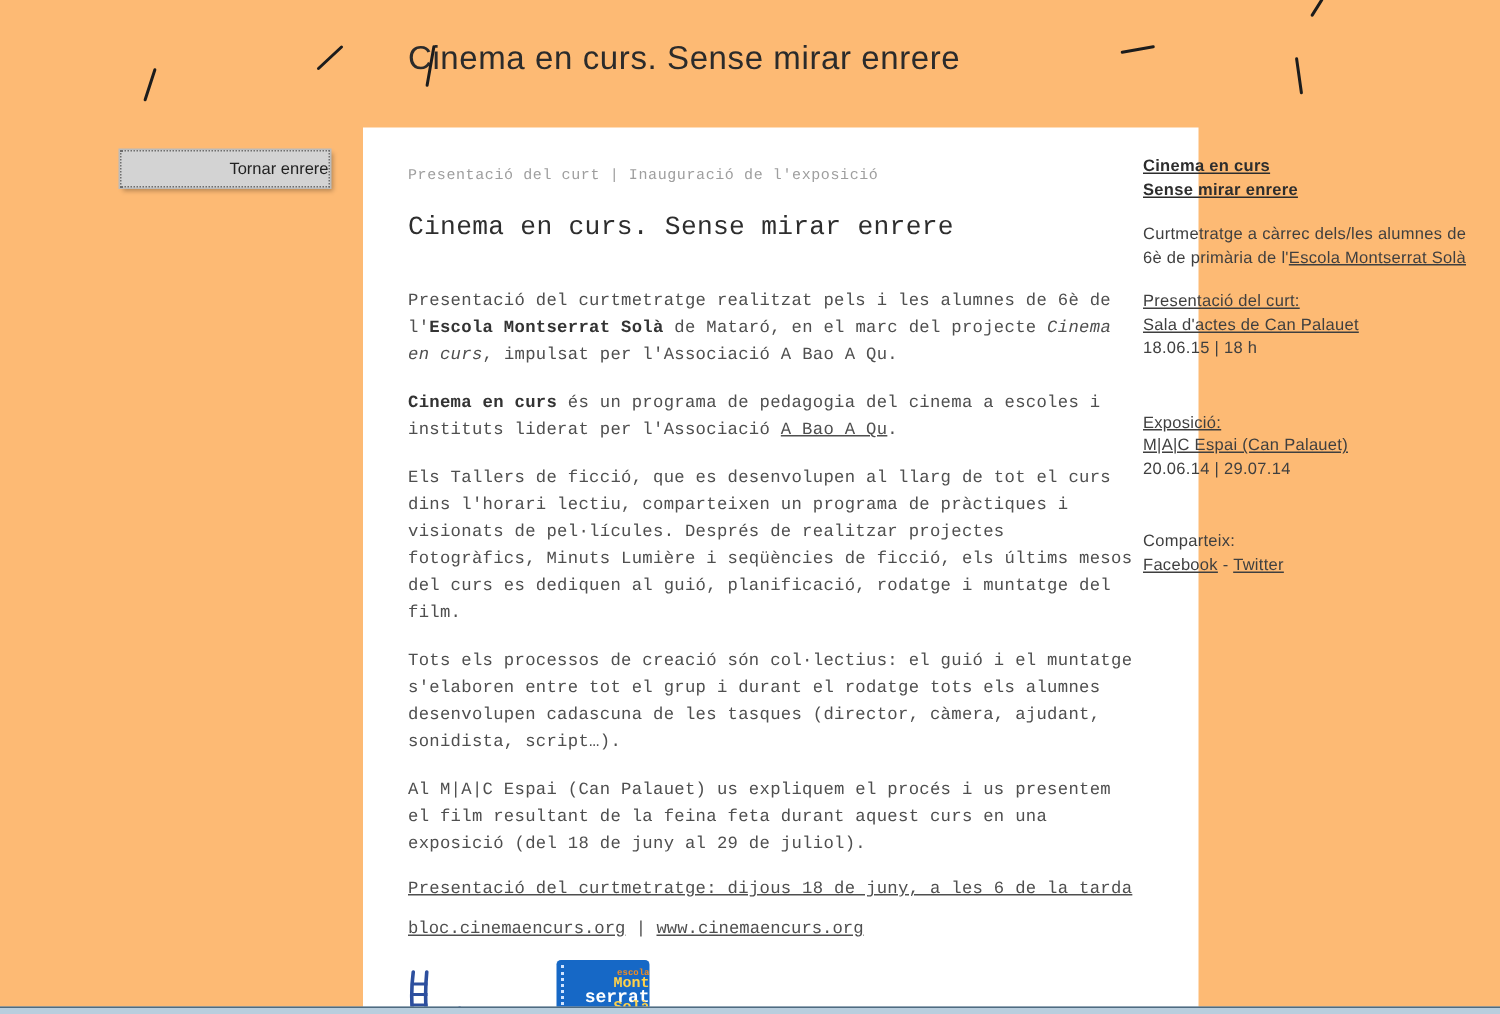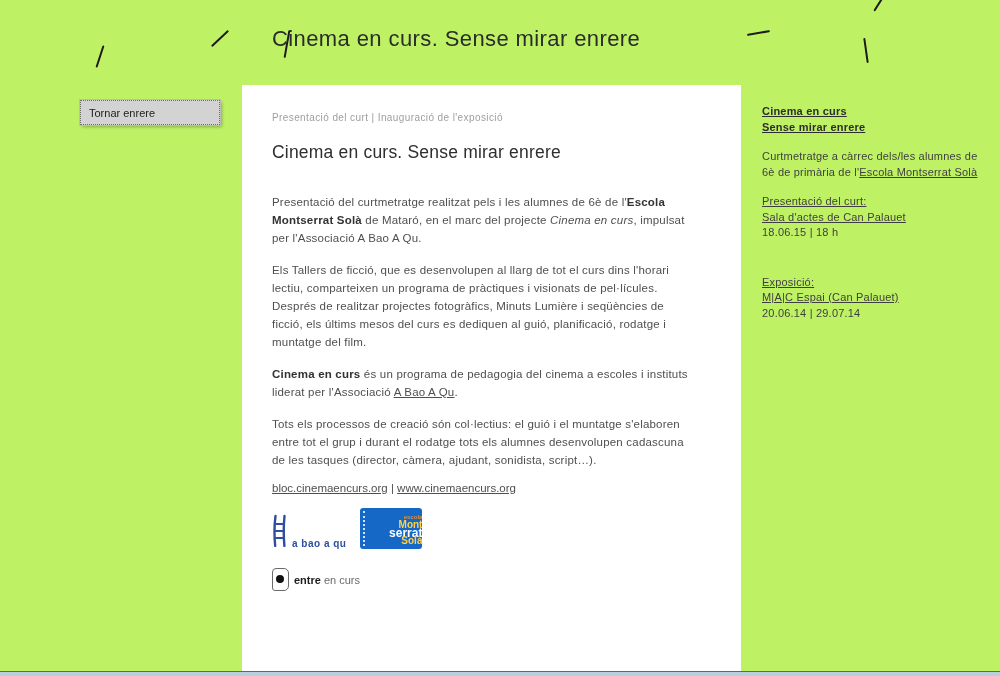--- a/index.html
+++ b/index.html
@@ -1,35 +1,35 @@
 <!DOCTYPE html>
 <html><head>
 <meta charset="utf-8">
 <style>
   html,body{margin:0;padding:0;}
   body{font-family:"Liberation Sans",sans-serif;background:#e1e1e1;}
-  .page{position:relative;width:1000px;height:676px;background:#bef264;overflow:hidden;}
+  .page{position:relative;width:1000px;height:676px;background:#fdba74;overflow:hidden;}
 
   
   .stroke{position:absolute;background:#1c1c1c;width:2px;border-radius:1px;z-index:5;}
   .s1{left:99px;top:45px;height:23px;transform:rotate(18deg);}
   .s2{left:219px;top:27px;height:23px;transform:rotate(47deg);}
   .s3{left:286px;top:30px;height:28px;transform:rotate(10deg);}
   .s4{left:747px;top:32px;height:2px;width:23px;transform:rotate(-10deg);}
   .s5{left:865px;top:38px;height:25px;transform:rotate(-8deg);}
   .s6{left:877px;top:-2px;height:14px;transform:rotate(32deg);}
 
   .site-title{position:absolute;left:272px;top:26px;margin:0;font-size:22px;font-weight:400;color:#2b2b2b;letter-spacing:.4px;}
 
   .back-btn{position:absolute;left:80px;top:100px;width:140px;height:25px;background:#d3d3d3;
     border:1px dotted #6e6e6e;box-shadow:0 0 0 1px #bcbcbc,2px 2px 3px rgba(0,0,0,.28);
-    font-family:"Liberation Sans",sans-serif;font-size:11px;color:#222;text-align:left;padding:0 0 0 8px;cursor:pointer;}
+    font-family:"Liberation Sans",sans-serif;font-size:11px;color:#222;text-align:right;padding:0 0 0 8px;cursor:pointer;}
 
-  .content{position:absolute;left:242px;top:85px;width:499px;height:587px;background:#fff;
-    box-sizing:border-box;padding:22px 27px 0 30px;}
+  .content{position:absolute;left:242px;top:85px;width:557px;height:587px;background:#fff;
+    box-sizing:border-box;padding:22px 27px 0 30px;font-family:Liberation Mono, monospace;}
   .eyebrow{font-size:10px;color:#9e9e9e;letter-spacing:.4px;margin:5px 0 0 0;}
   .article-title{font-size:17.5px;font-weight:400;color:#2e2e2e;margin:19px 0 0 0;letter-spacing:.2px;}
   .content p{font-size:11.5px;line-height:18px;color:#4f4f4f;letter-spacing:.2px;margin:14px 16px 0 0;}
   .content p.first{margin-top:30px;}
   .content b{color:#333;}
   .lnk{color:inherit;text-decoration:underline;cursor:pointer;}
   .event-link{display:inline-block;margin-top:14px;font-size:11.5px;color:#4f4f4f;letter-spacing:.2px;}
   .weblinks{margin-top:13px;font-size:11.5px;color:#4f4f4f;}
 
   .logo-row{margin-top:14px;display:flex;align-items:flex-start;gap:14px;}
@@ -73,25 +73,27 @@
   <h1 class="site-title">Cinema en curs. Sense mirar enrere</h1>
 
   <button class="back-btn">Tornar enrere</button>
 
   <main class="content">
     <div class="eyebrow">Presentació del curt | Inauguració de l'exposició</div>
     <h2 class="article-title">Cinema en curs. Sense mirar enrere</h2>
 
     <p class="first"><span>Presentació del curtmetratge realitzat pels i les alumnes de 6è de l'</span><b>Escola Montserrat Solà</b><span> de Mataró, en el marc del projecte </span><i>Cinema en curs</i><span>, impulsat per l'Associació A Bao A Qu.</span></p>
 
+    <p><b>Cinema en curs</b><span> és un programa de pedagogia del cinema a escoles i instituts liderat per l'Associació </span><a class="lnk">A Bao A Qu</a><span>.</span></p>
+
     <p>Els Tallers de ficció, que es desenvolupen al llarg de tot el curs dins l'horari lectiu, comparteixen un programa de pràctiques i visionats de pel·lícules. Després de realitzar projectes fotogràfics, Minuts Lumière i seqüències de ficció, els últims mesos del curs es dediquen al guió, planificació, rodatge i muntatge del film.</p>
+    <p>Tots els processos de creació són col·lectius: el guió i el muntatge s'elaboren entre tot el grup i durant el rodatge tots els alumnes desenvolupen cadascuna de les tasques (director, càmera, ajudant, sonidista, script…).</p>
+    <p>Al M|A|C Espai (Can Palauet) us expliquem el procés i us presentem el film resultant de la feina feta durant aquest curs en una exposició (del 18 de juny al 29 de juliol).</p>
 
-    <p><b>Cinema en curs</b><span> és un programa de pedagogia del cinema a escoles i instituts liderat per l'Associació </span><a class="lnk">A Bao A Qu</a><span>.</span></p>
-    <p>Tots els processos de creació són col·lectius: el guió i el muntatge s'elaboren entre tot el grup i durant el rodatge tots els alumnes desenvolupen cadascuna de les tasques (director, càmera, ajudant, sonidista, script…).</p>
-
+    <a class="lnk event-link">Presentació del curtmetratge: dijous 18 de juny, a les 6 de la tarda</a>
 
     <div class="weblinks">
       <a class="lnk">bloc.cinemaencurs.org</a><span> | </span><a class="lnk">www.cinemaencurs.org</a>
     </div>
 
     <div class="logo-row">
       <div class="abq-logo">
         <span>
           <svg width="15" height="33" viewBox="0 0 15 33">
             <path d="M3.5 2 C2.3 11 2.3 23 3.2 32" stroke="#2d4f9e" stroke-width="2.4" fill="none" stroke-linecap="round"></path>
@@ -136,16 +138,20 @@
       <a class="lnk">Sala d'actes de Can Palauet</a><br>
       <span>18.06.15 | 18 h</span>
     </div>
 
     <div class="blk" style="margin-top:34px;">
       <a class="lnk">Exposició:</a><br>
       <a class="lnk">M|A|C Espai (Can Palauet)</a><br>
       <span>20.06.14 | 29.07.14</span>
     </div>
 
+    <div class="blk blk-share">
+      <span>Comparteix:</span><br>
+      <a class="lnk">Facebook</a><span> - </span><a class="lnk">Twitter</a>
+    </div>
   </aside>
 
   <div class="bottom-bar"></div>
 </div>
 
 </body></html>

